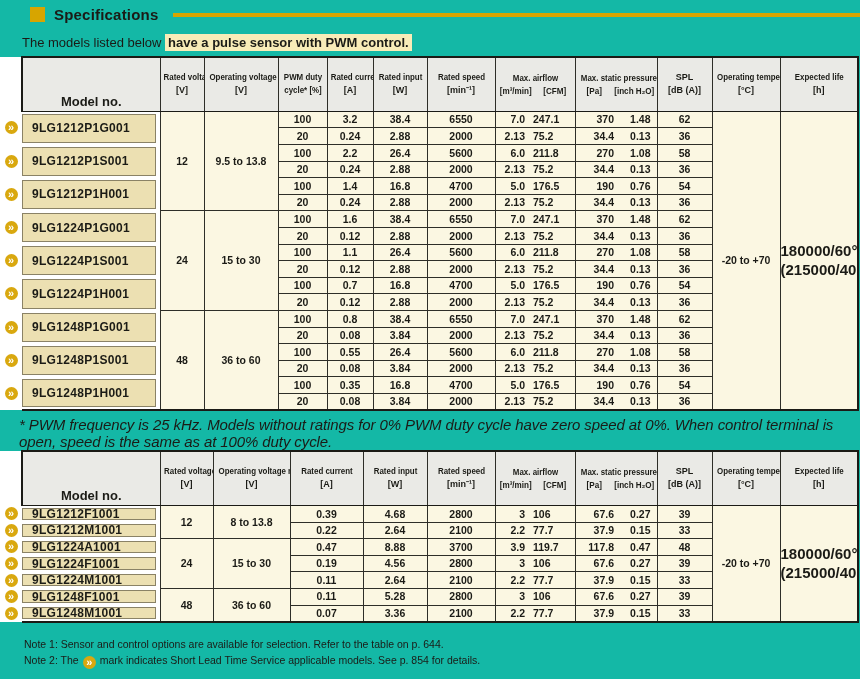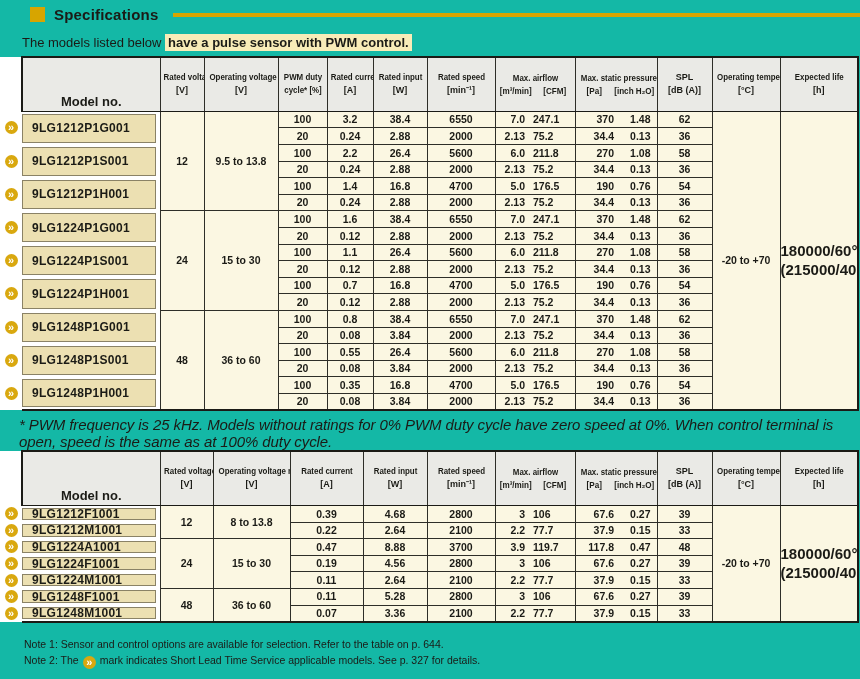--- a/index.html
+++ b/index.html
@@ -569,17 +569,17 @@
           <td class="pa bot">37.9</td>
           <td class="inch bot">0.15</td>
           <td class=" bot">33</td>
         </tr>
       </tbody>
   </table>
 
   <div class="notes">
     <div>Note 1: Sensor and control options are available for selection. Refer to the table on p. 644.</div>
     <div>
-      <span>Note 2: The</span><span class="chev chev-inline">»</span><span>mark indicates Short Lead Time Service applicable models. See p. 327 for details.</span>
+      <span>Note 2: The</span><span class="chev chev-inline">»</span><span>mark indicates Short Lead Time Service applicable models. See p. 854 for details.</span>
     </div>
   </div>
 
 </div>
 
 </body></html>

